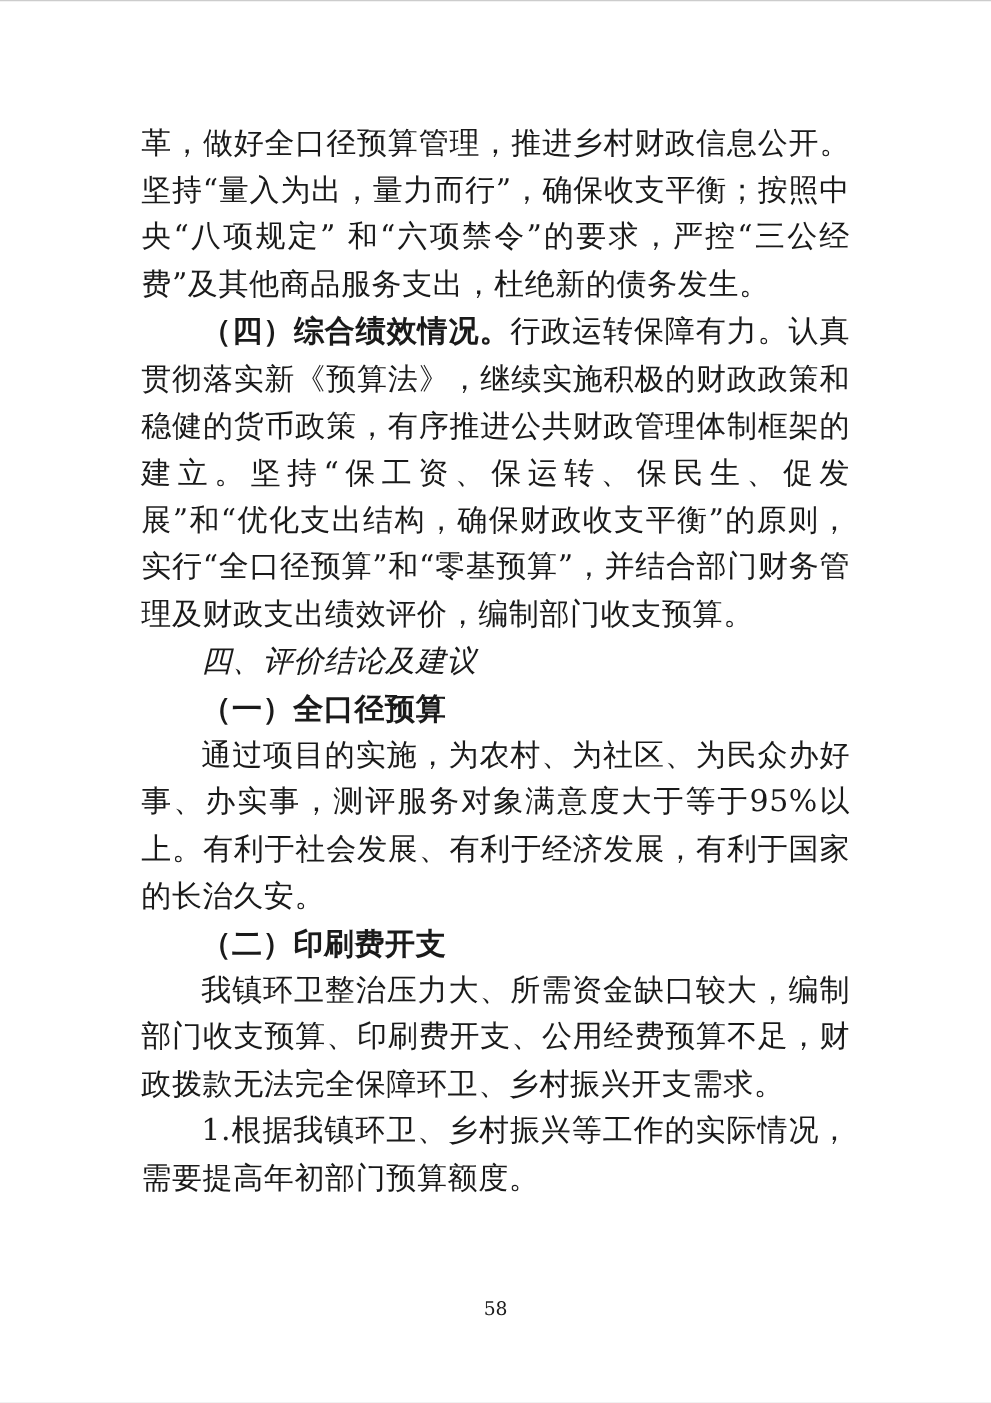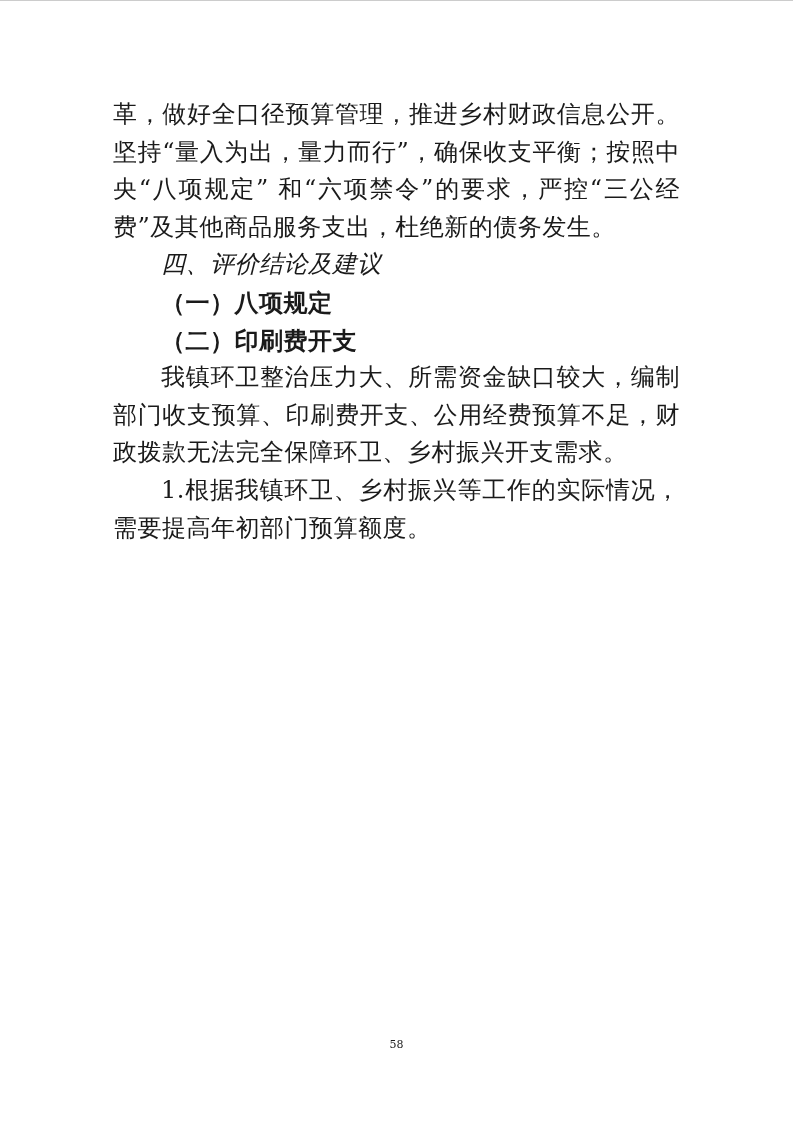--- a/index.html
+++ b/index.html
@@ -49,38 +49,40 @@
     font-weight: bold;
     text-align: left !important;
   }
 
   .footer {
     position: absolute;
     left: 0;
     top: 1037px;
     width: 100%;
     text-align: center;
-    font-size: 11px;
+    font-size: 15px;
     color: #1a1a1a;
     font-family: "DejaVu Serif", "Liberation Serif", serif;
   }
 </style>
 </head>
 <body>
 
 <div class="page">
   <div class="content">
 
     <p>革，做好全口径预算管理，推进乡村财政信息公开。坚持“量入为出，量力而行”，确保收支平衡；按照中央“八项规定” 和“六项禁令”的要求，严控“三公经费”及其他商品服务支出，杜绝新的债务发生。</p>
 
+    <p class="indent"><span class="lead-bold">（四）综合绩效情况。</span><span>行政运转保障有力。认真贯彻落实新《预算法》，继续实施积极的财政政策和稳健的货币政策，有序推进公共财政管理体制框架的建立。坚持“保工资、保运转、保民生、促发展”和“优化支出结构，确保财政收支平衡”的原则，实行“全口径预算”和“零基预算”，并结合部门财务管理及财政支出绩效评价，编制部门收支预算。</span></p>
 
     <p class="heading1 indent">四、评价结论及建议</p>
 
-    <p class="heading2 indent">（一）八项规定</p>
+    <p class="heading2 indent">（一）全口径预算</p>
 
+    <p class="indent">通过项目的实施，为农村、为社区、为民众办好事、办实事，测评服务对象满意度大于等于95%以上。有利于社会发展、有利于经济发展，有利于国家的长治久安。</p>
 
     <p class="heading2 indent">（二）印刷费开支</p>
 
     <p class="indent">我镇环卫整治压力大、所需资金缺口较大，编制部门收支预算、印刷费开支、公用经费预算不足，财政拨款无法完全保障环卫、乡村振兴开支需求。</p>
 
 
     <p class="indent">1.根据我镇环卫、乡村振兴等工作的实际情况，需要提高年初部门预算额度。</p>
 
 
   </div>

